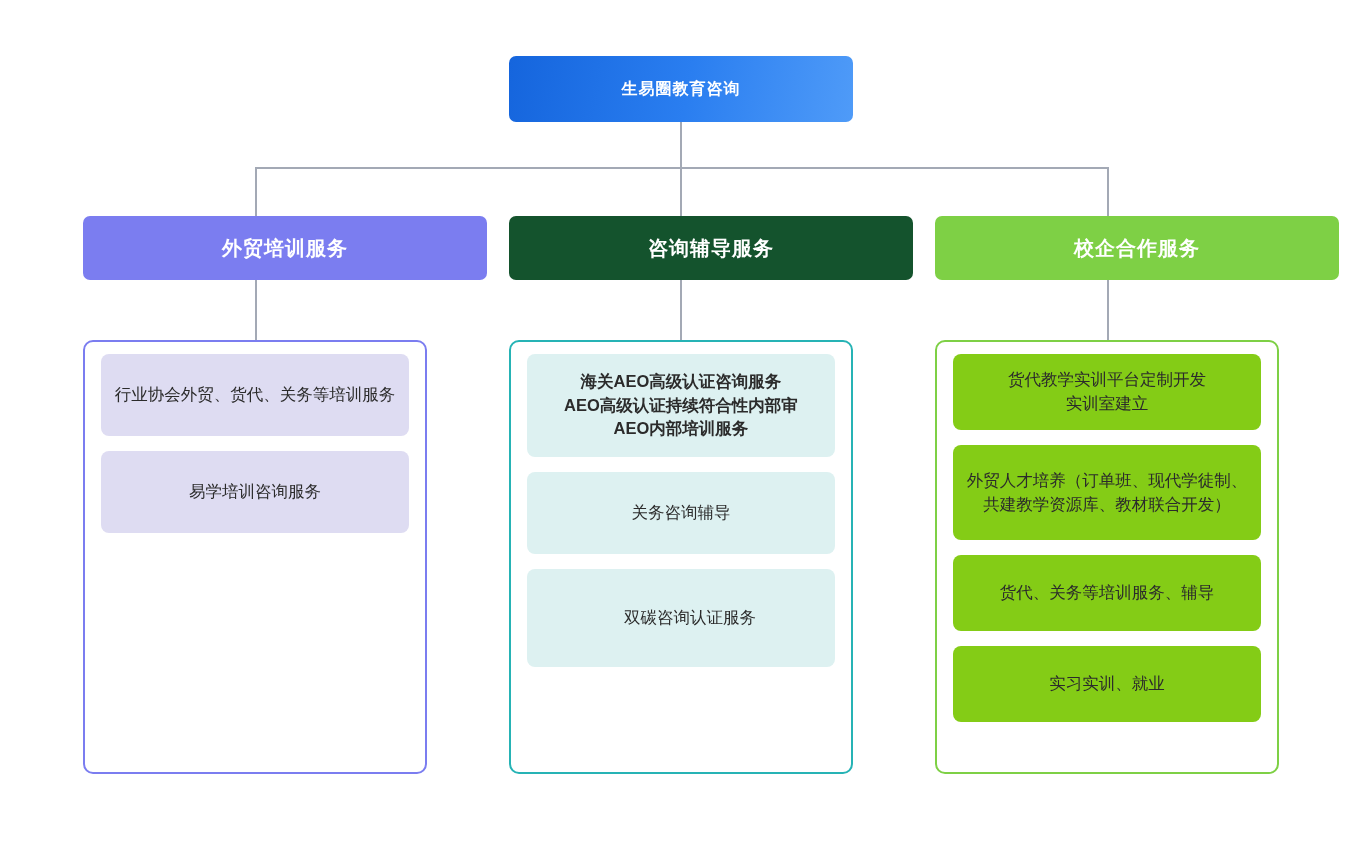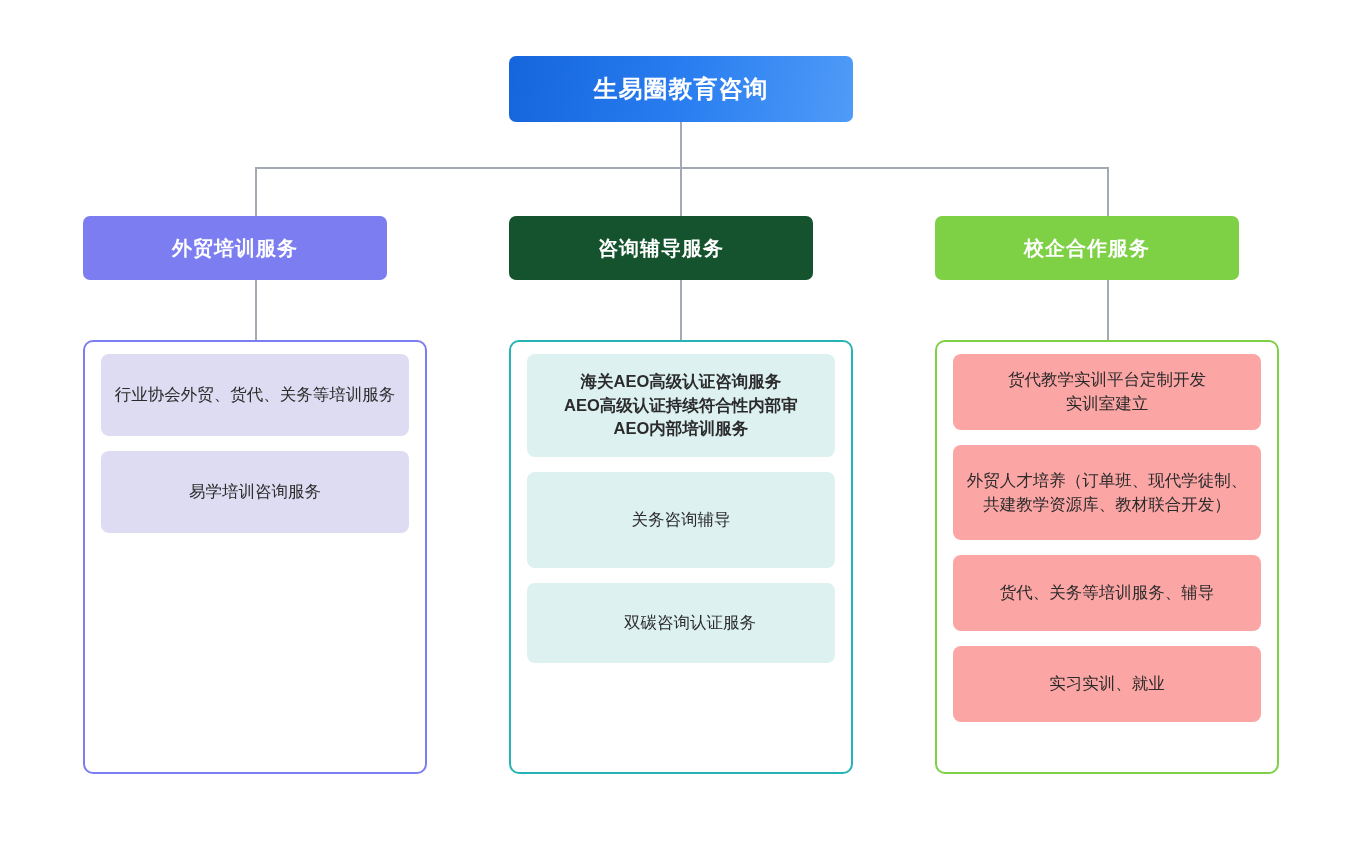--- a/index.html
+++ b/index.html
@@ -33,34 +33,34 @@
   
   .root-node {
     position: absolute;
     left: 509px;
     top: 56px;
     width: 344px;
     height: 66px;
     border-radius: 7px;
     background: linear-gradient(100deg, #1565dd 0%, #2a7ef0 52%, #4f9bf8 100%);
     color: #ffffff;
-    font-size: 24px;
+    font-size: 16px;
     font-weight: bold;
     letter-spacing: 1px;
     display: flex;
     align-items: center;
     justify-content: center;
     box-sizing: border-box;
   }
 
   
   .cat-head {
     position: absolute;
     top: 216px;
-    width: 304px;
+    width: 404px;
     height: 64px;
     border-radius: 7px;
     color: #ffffff;
     font-size: 20px;
     font-weight: bold;
     letter-spacing: 1px;
     display: flex;
     align-items: center;
     justify-content: center;
     box-sizing: border-box;
@@ -103,21 +103,21 @@
   .item.col1     { background: #dedcf2; }
 
   
   .col2 .cat-bg  { background: #14532d; justify-content: center; }
   .panel.col2    { border-color: #26b3b5; }
   .item.col2     { background: #ddf1f1; }
 
   
   .col3 .cat-bg  { background: #7ed045; }
   .panel.col3    { border-color: #7ed045; }
-  .item.col3     { background: #fca5a5; }
+  .item.col3     { background: #84cc16; }
 </style>
 </head>
 <body>
 
 <div id="chart">
 
   <div class="conn conn-v" style="left:680px; top:122px; height:46px;"></div>
   <div class="conn conn-h" style="left:255px; top:167px; width:854px;"></div>
   <div class="conn conn-v" style="left:255px; top:167px; height:49px;"></div>
   <div class="conn conn-v" style="left:680px; top:167px; height:49px;"></div>
@@ -143,22 +143,22 @@
 
   <div class="col2">
     <div class="cat-head cat-bg" style="left:509px;">
       <span>咨询辅导服务</span>
     </div>
   </div>
   <div class="panel col2" style="left:509px;">
     <div class="item col2" style="height:103px;font-weight:bold;">海关AEO高级认证咨询服务
 AEO高级认证持续符合性内部审
 AEO内部培训服务</div>
-    <div class="item col2" style="height:96px;">关务咨询辅导</div>
-    <div class="item col2" style="height:80px;padding-left:28px;">双碳咨询认证服务</div>
+    <div class="item col2" style="height:82px;">关务咨询辅导</div>
+    <div class="item col2" style="height:98px;padding-left:28px;">双碳咨询认证服务</div>
   </div>
 
   <div class="col3">
     <div class="cat-head cat-bg" style="left:935px;">
       <span>校企合作服务</span>
     </div>
   </div>
   <div class="panel col3" style="left:935px;">
     <div class="item col3" style="height:76px;">货代教学实训平台定制开发
 实训室建立</div>

